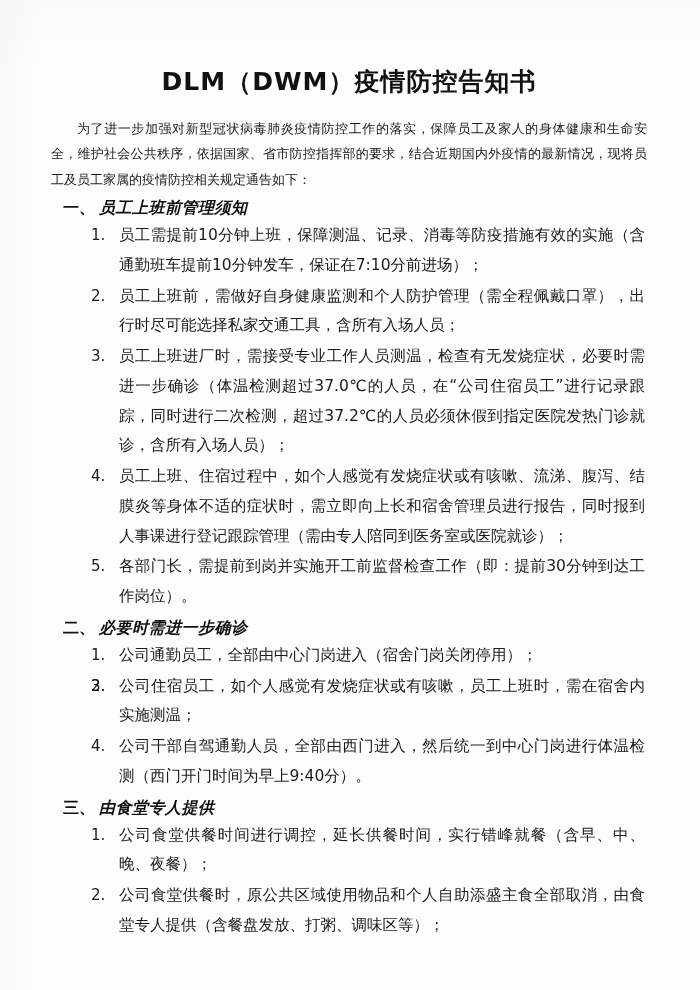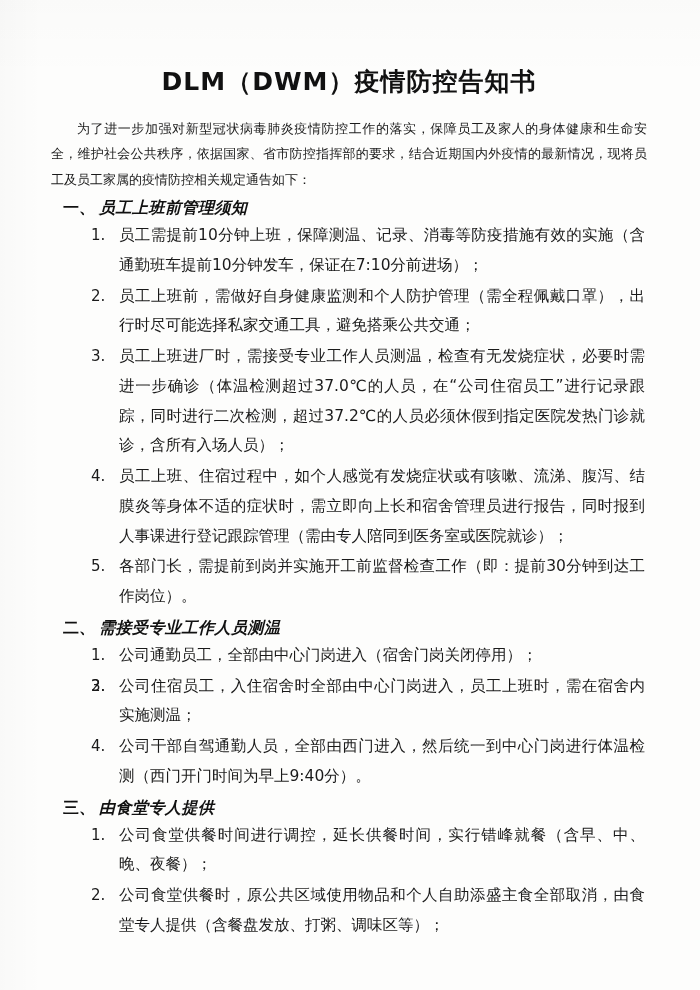--- a/index.html
+++ b/index.html
@@ -112,53 +112,53 @@
         <span class="section-num">一、</span>
         <span class="section-title">员工上班前管理须知</span>
       </div>
       <ol class="items">
         <li>
             <span class="marker">1.</span>
             <span class="item-text">员工需提前10分钟上班，保障测温、记录、消毒等防疫措施有效的实施（含通勤班车提前10分钟发车，保证在7:10分前进场）；</span>
           </li>
         <li>
             <span class="marker">2.</span>
-            <span class="item-text">员工上班前，需做好自身健康监测和个人防护管理（需全程佩戴口罩），出行时尽可能选择私家交通工具，避免搭乘公共交通；</span>
+            <span class="item-text">员工上班前，需做好自身健康监测和个人防护管理（需全程佩戴口罩），出行时尽可能选择私家交通工具，含所有入场人员；</span>
           </li>
         <li>
             <span class="marker">3.</span>
             <span class="item-text">员工上班进厂时，需接受专业工作人员测温，检查有无发烧症状，必要时需进一步确诊（体温检测超过37.0℃的人员，在“公司住宿员工”进行记录跟踪，同时进行二次检测，超过37.2℃的人员必须休假到指定医院发热门诊就诊，含所有入场人员）；</span>
           </li>
         <li>
             <span class="marker">4.</span>
             <span class="item-text">员工上班、住宿过程中，如个人感觉有发烧症状或有咳嗽、流涕、腹泻、结膜炎等身体不适的症状时，需立即向上长和宿舍管理员进行报告，同时报到人事课进行登记跟踪管理（需由专人陪同到医务室或医院就诊）；</span>
           </li>
         <li>
             <span class="marker">5.</span>
             <span class="item-text">各部门长，需提前到岗并实施开工前监督检查工作（即：提前30分钟到达工作岗位）。</span>
           </li>
       </ol>
     </div>
 
     <div class="section">
       <div class="section-head">
         <span class="section-num">二、</span>
-        <span class="section-title">需接受专业工作人员测温</span>
+        <span class="section-title">必要时需进一步确诊</span>
       </div>
       <ol class="items">
         <li>
             <span class="marker">1.</span>
             <span class="item-text">公司通勤员工，全部由中心门岗进入（宿舍门岗关闭停用）；</span>
           </li>
         <li>
             <span class="marker">2.</span>
           </li>
         <li>
             <span class="marker">3.</span>
-            <span class="item-text">公司住宿员工，入住宿舍时全部由中心门岗进入，员工上班时，需在宿舍内实施测温；</span>
+            <span class="item-text">公司住宿员工，如个人感觉有发烧症状或有咳嗽，员工上班时，需在宿舍内实施测温；</span>
           </li>
         <li>
             <span class="marker">4.</span>
             <span class="item-text">公司干部自驾通勤人员，全部由西门进入，然后统一到中心门岗进行体温检测（西门开门时间为早上9:40分）。</span>
           </li>
       </ol>
     </div>
 
     <div class="section">
       <div class="section-head">

